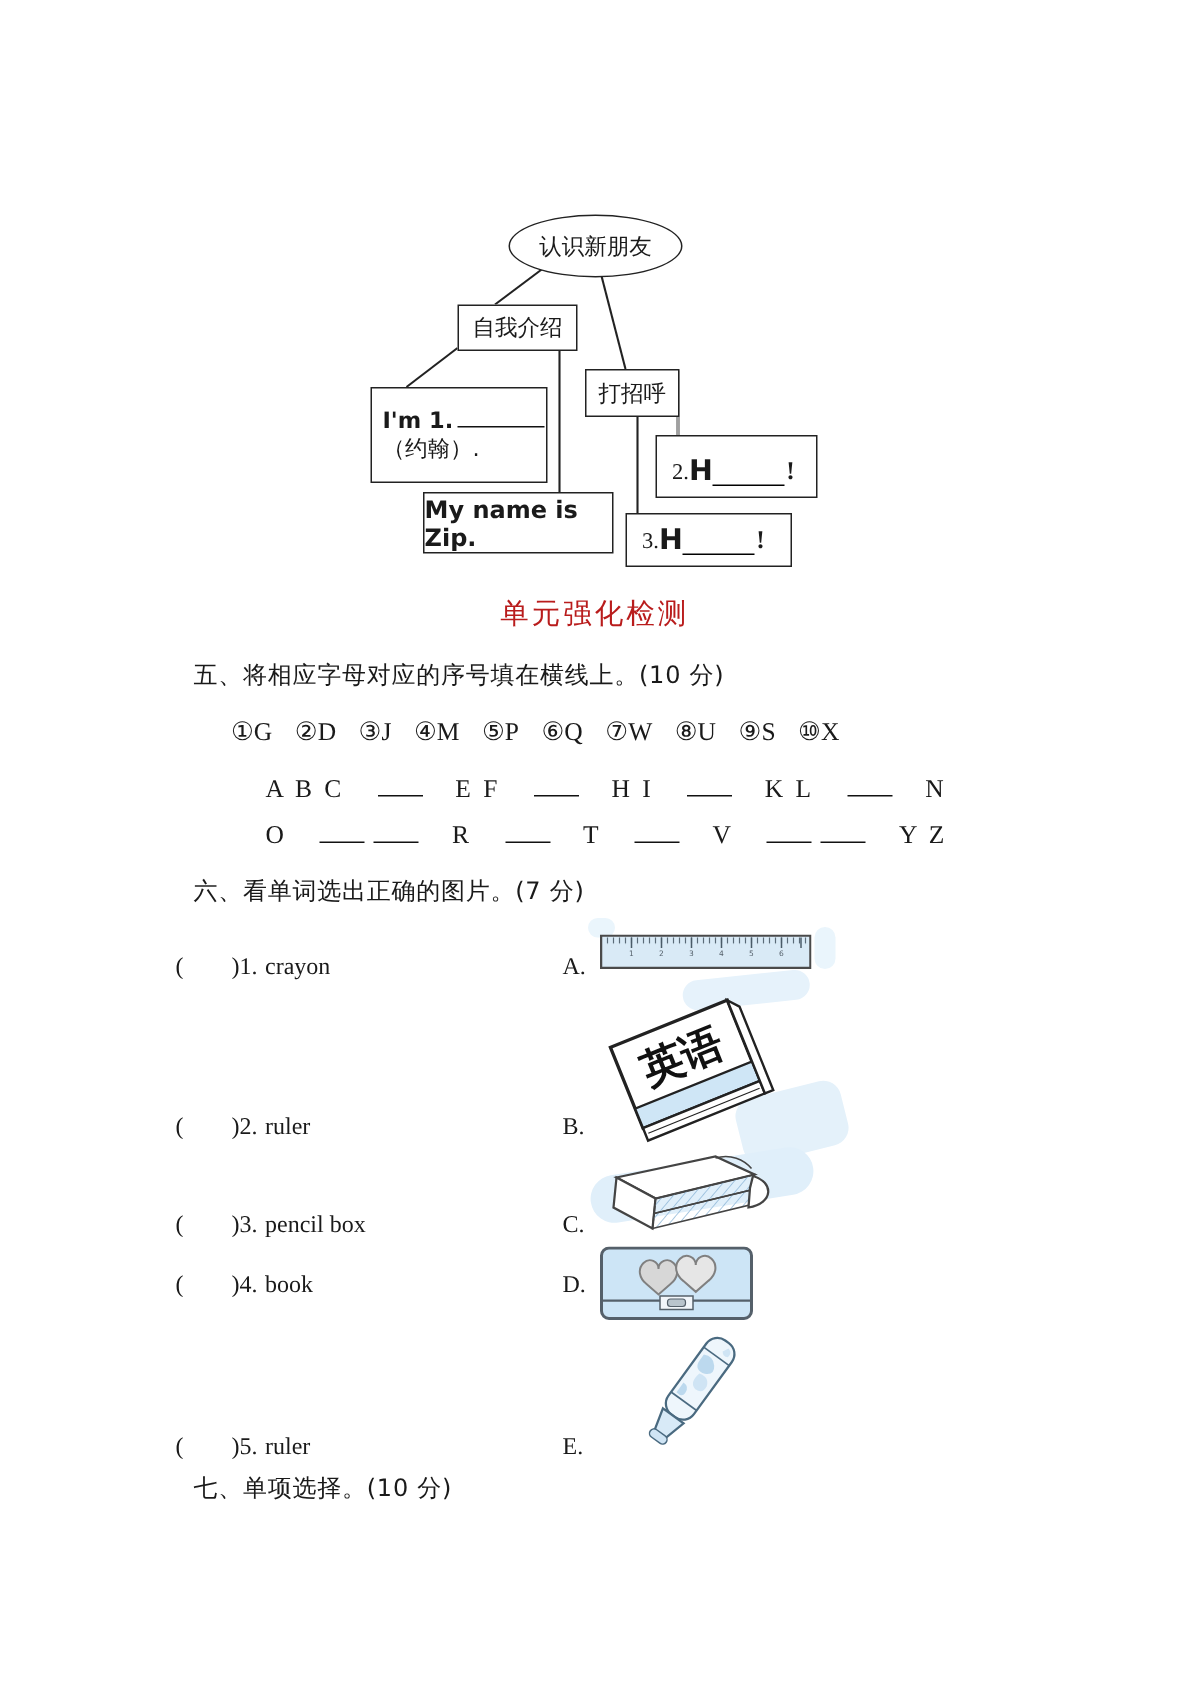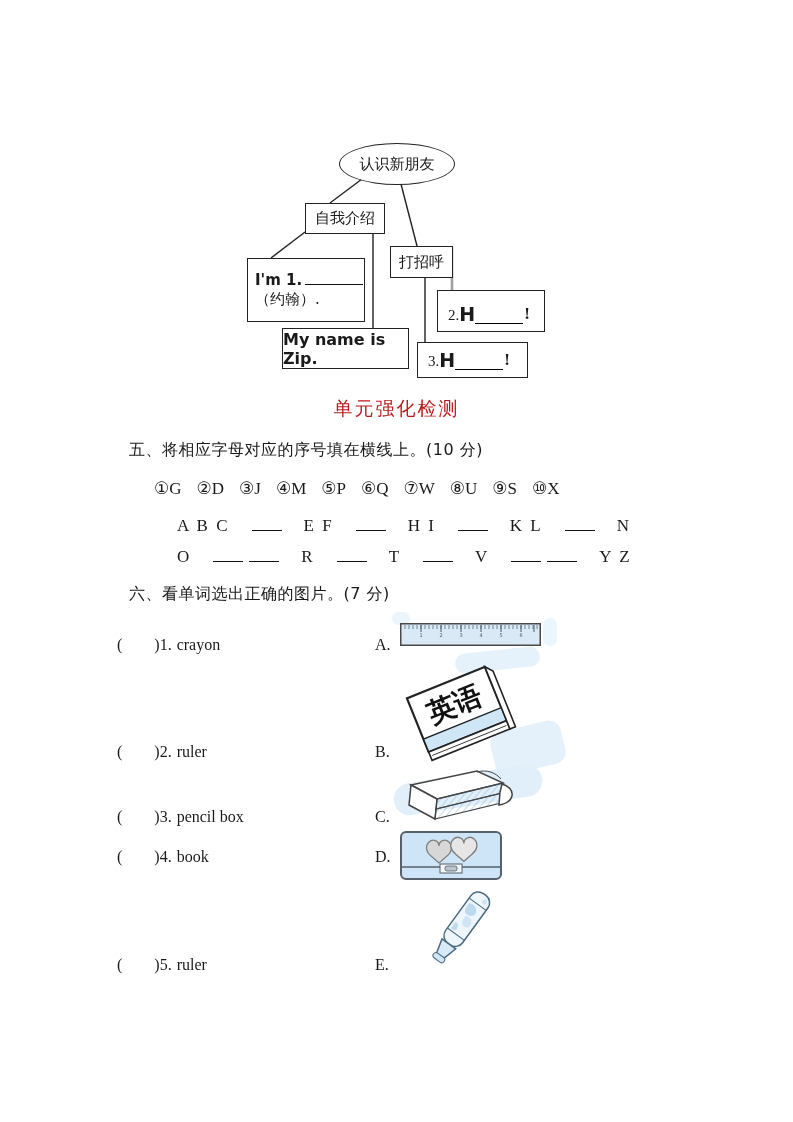--- a/index.html
+++ b/index.html
@@ -232,14 +232,15 @@
         <path d="M29,19 q6,-3 10,2 q4,5 -2,8 q-7,2 -8,-4 z" fill="#bcd9ee"></path>
         <path d="M34,31 q7,-2 9,4 q1,6 -5,6 q-6,-1 -4,-10 z" fill="#cfe4f4"></path>
         <path d="M29,42 q5,0 5,5 q0,4 -5,3 z" fill="#bcd9ee"></path>
         <path d="M40,6 q4,1 3,5 q-3,2 -5,-1 z" fill="#cfe4f4"></path>
         <polygon points="28,64 45,64 41,79 32,79" fill="#d8eaf7" stroke="#4a6a80" stroke-width="1.5"></polygon>
         <rect x="30" y="78" width="13" height="6" rx="3" fill="#cfe4f4" stroke="#4a6a80" stroke-width="1"></rect>
       </g>
     </svg>
   </div>
 
+  <div class="abs sec-header sec-seven cn">七、单项选择。(10 分)</div>
 
 </div>
 
 </body></html>

